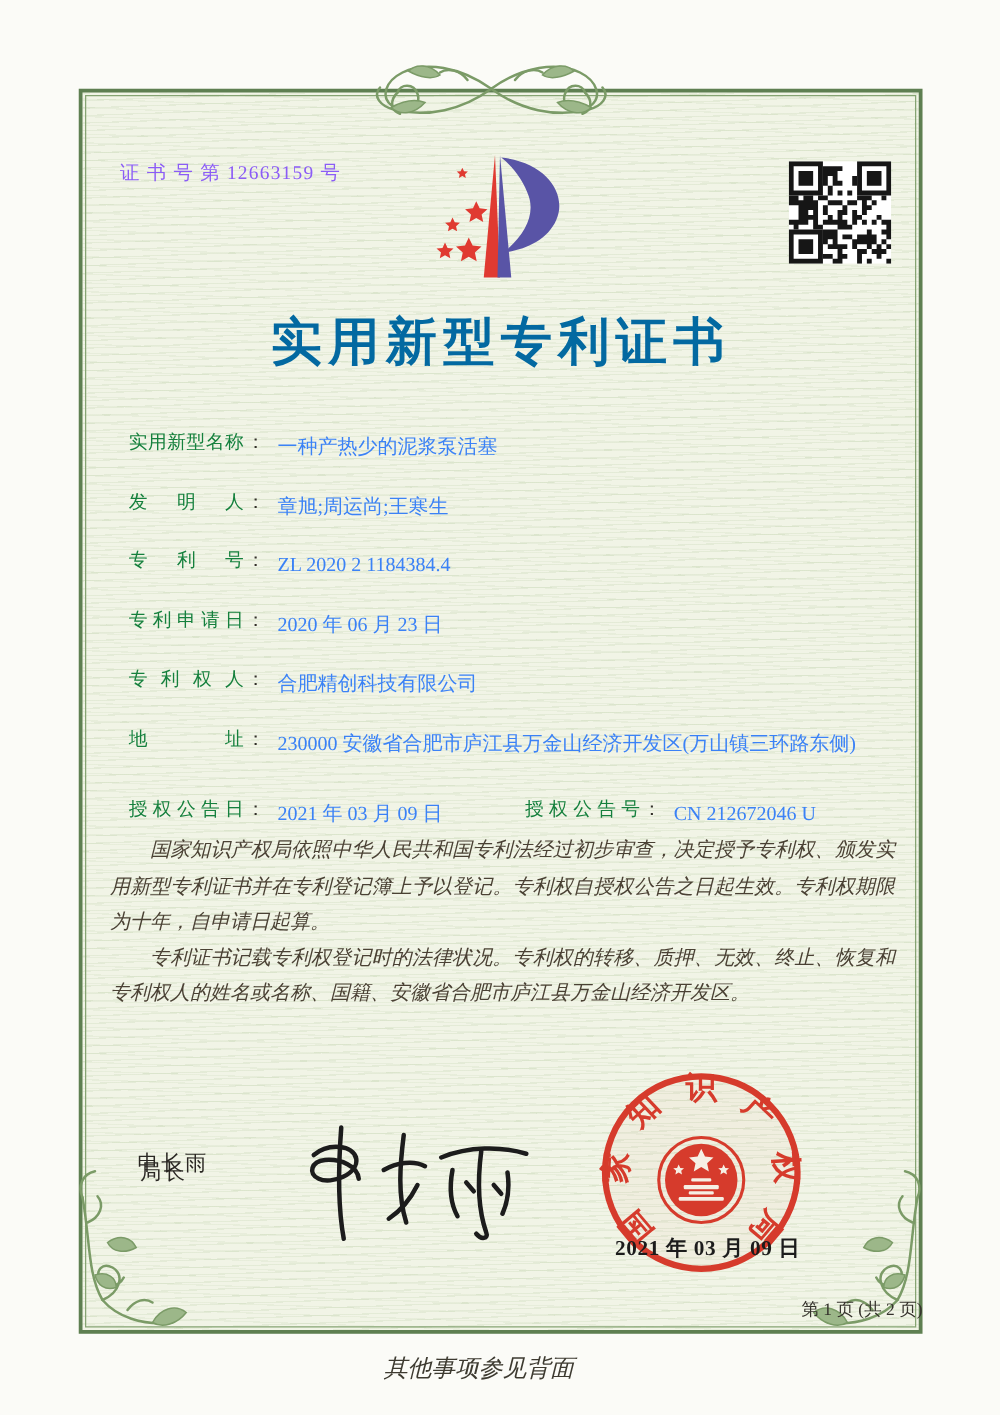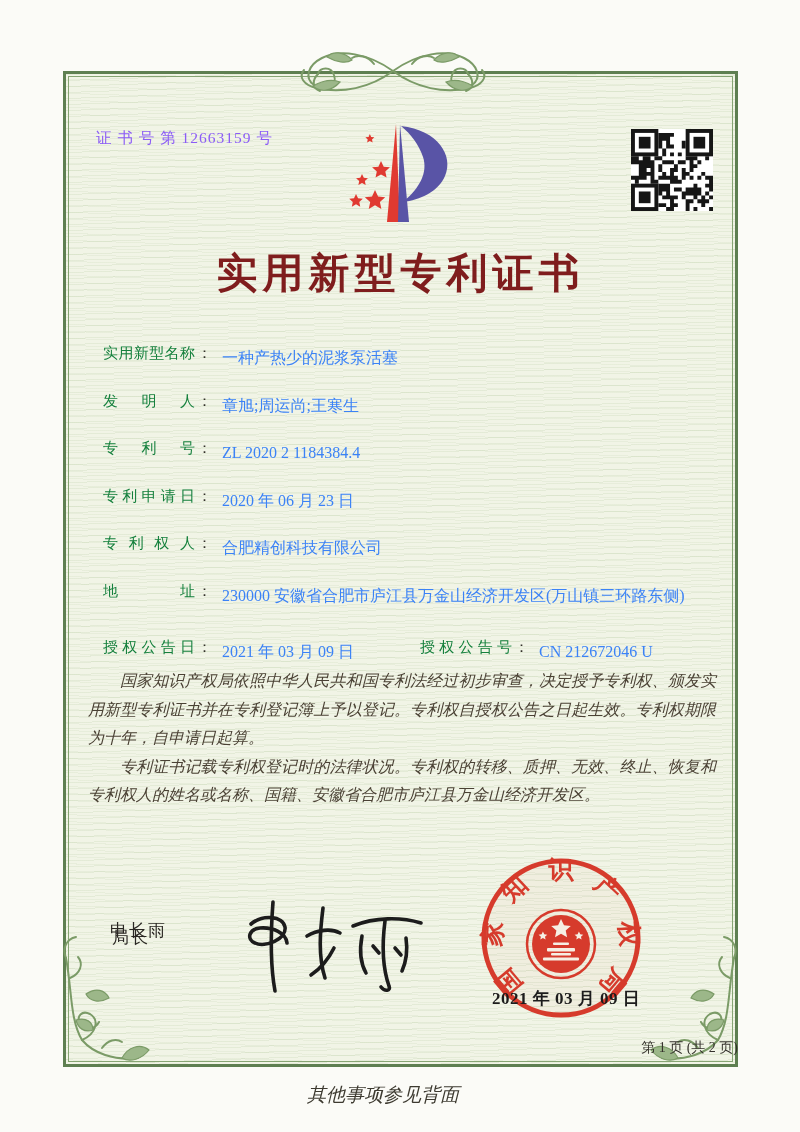--- a/index.html
+++ b/index.html
@@ -9,21 +9,21 @@
   .frame{position:absolute;left:63px;top:71px;width:669px;height:990px;
          border:3px solid #5e7f51;
          background:
            repeating-linear-gradient(178deg, rgba(146,178,120,0.14) 0 1px, rgba(0,0,0,0) 1px 6px),
            repeating-linear-gradient(182deg, rgba(146,178,120,0.10) 0 1px, rgba(0,0,0,0) 1px 7px),
            #f1f4e6;}
   .frame::before{content:"";position:absolute;inset:2px;border:1px solid #86a473;pointer-events:none;}
   .abs{position:absolute;}
   .cert-no{left:96px;top:128px;font-size:15.5px;letter-spacing:1px;color:#8b5cf6;}
   .title{left:63px;top:246px;width:675px;text-align:center;font-size:41px;font-weight:700;
-         letter-spacing:5px;color:#7f1d1d;}
+         letter-spacing:5px;color:#0369a1;}
   
   .row{left:103px;width:630px;font-size:16px;color:#33302a;}
   .flabel{display:inline-block;width:92px;text-align:justify;text-align-last:justify;
           font-size:15px;vertical-align:top;color:#15803d;}
   .colon{display:inline-block;margin:0 10px 0 2px;font-size:15px;vertical-align:top;}
   .fvalue{display:inline-block;width:500px;vertical-align:top;line-height:28px;color:#3b82f6;}
   .row .short{width:auto;max-width:300px;}
   .grp2{position:absolute;left:317px;top:0;white-space:nowrap;}
   .grp2 .fvalue{width:auto;}
   

